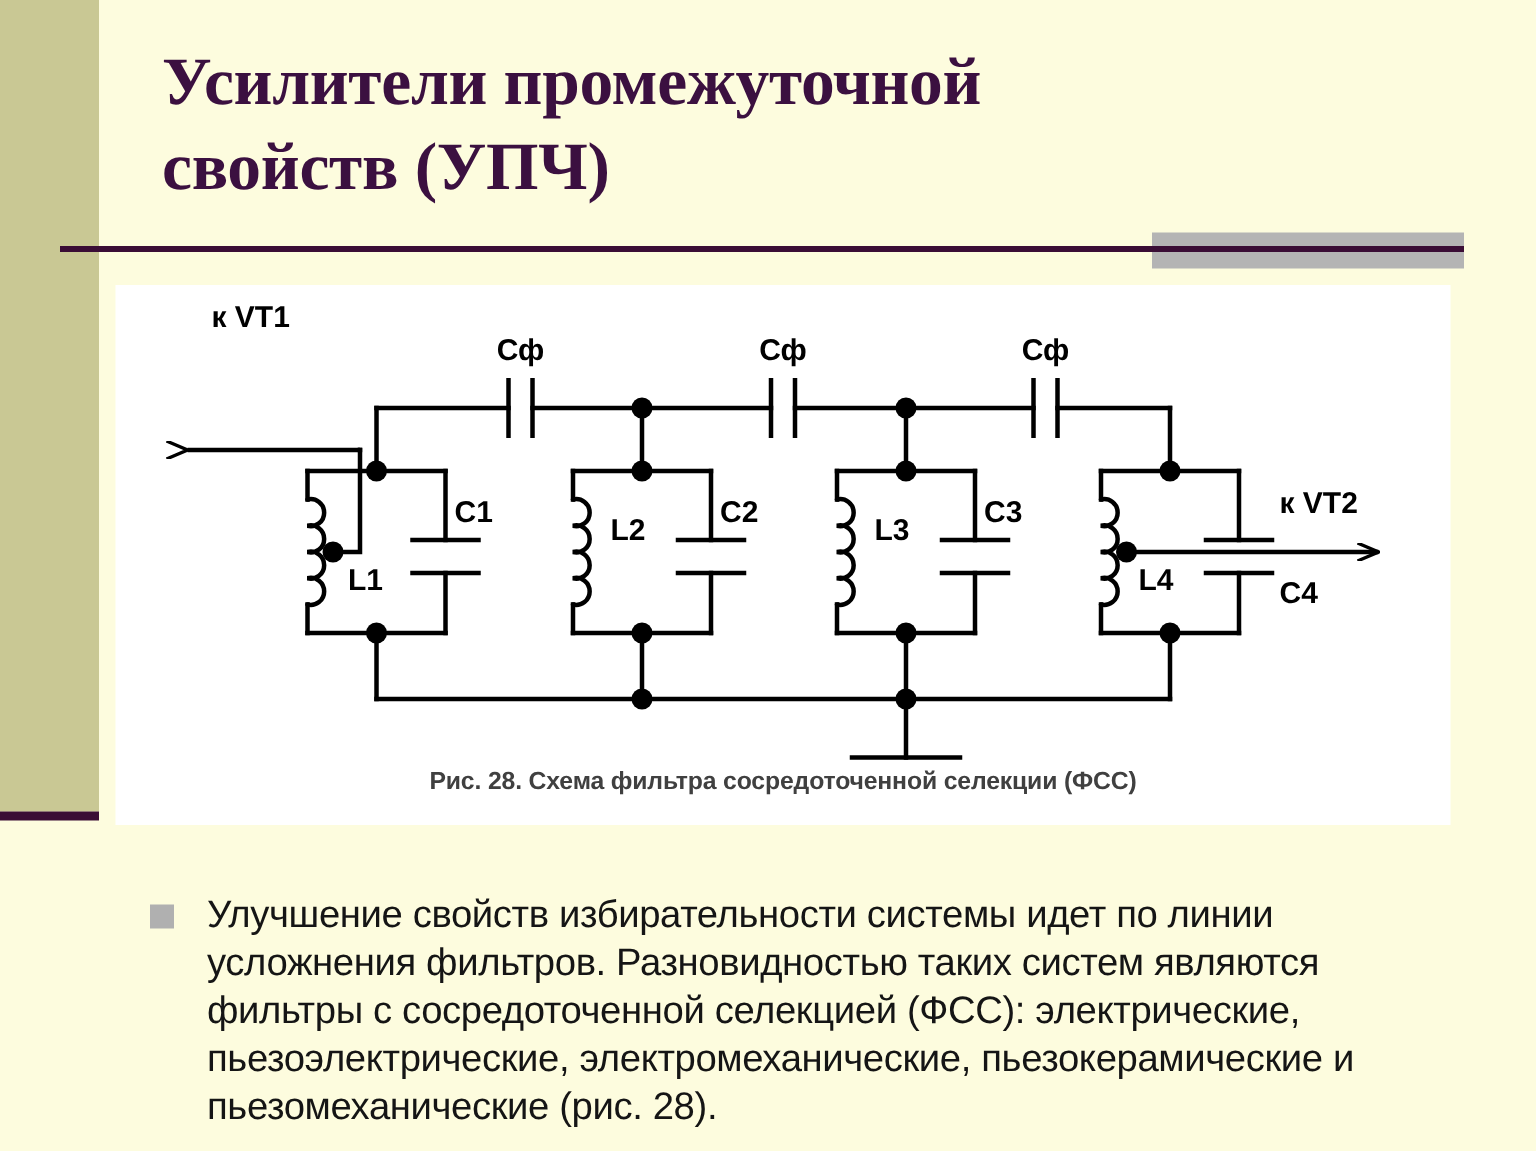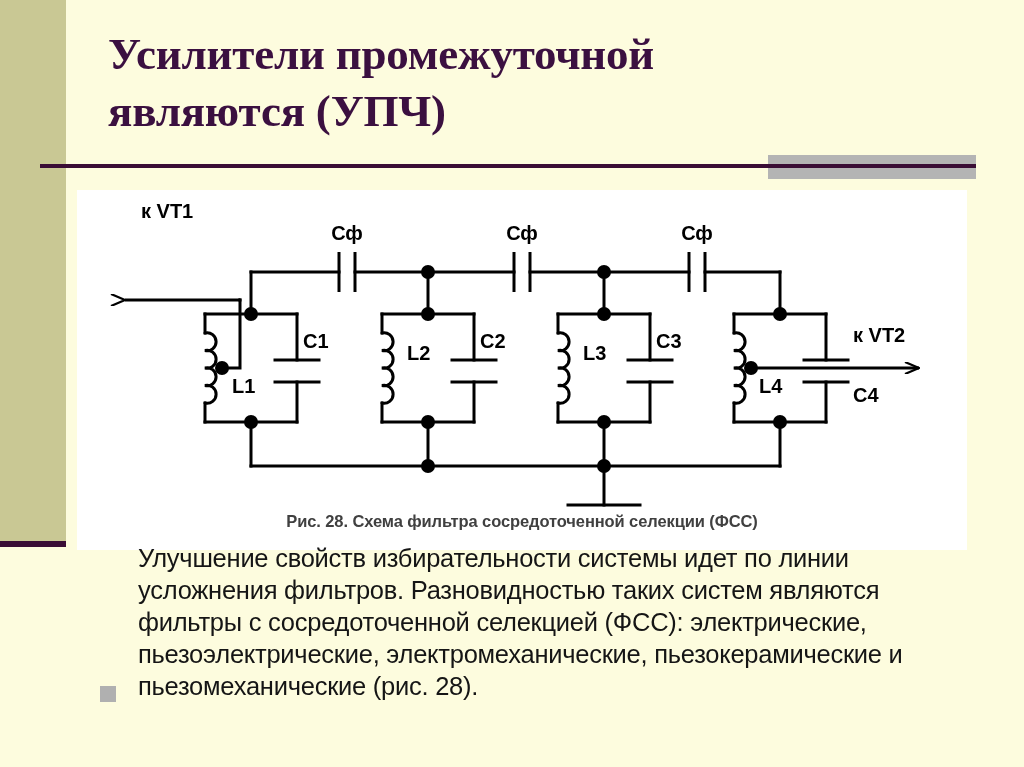--- a/index.html
+++ b/index.html
@@ -91,24 +91,24 @@
     font-family: "Liberation Sans", sans-serif;
     font-size: 16.5px;
     font-weight: bold;
     color: #404040;
     letter-spacing: -0.1px;
   }
   
   #body-block {
     position: absolute;
     left: 100px;
-    top: 542px;
+    top: 594px;
     width: 880px;
     display: flex;
-    align-items: flex-end;
+    align-items: flex-start;
   }
   #bullet-marker {
     width: 16px;
     height: 16px;
     background: #b0b0b0;
     margin-top: 9px;
     margin-right: 22px;
     flex: 0 0 auto;
   }
   #body-text {
@@ -123,21 +123,21 @@
 </head>
 <body>
 
 <div id="slide">
 
   <div id="left-bar"></div>
   <div id="left-bar-underline"></div>
 
   <div id="title">
     <div>Усилители промежуточной</div>
-    <div>являются (УПЧ)</div>
+    <div>свойств (УПЧ)</div>
   </div>
 
   <div id="grey-block"></div>
   <div id="title-rule"></div>
 
   <div id="figure-panel">
 
     <svg id="figure-svg" width="890" height="325" viewBox="0 0 890 325">
       <defs>
         <marker id="arrowL" markerWidth="16" markerHeight="12" refX="1" refY="6" orient="auto" markerUnits="userSpaceOnUse">

